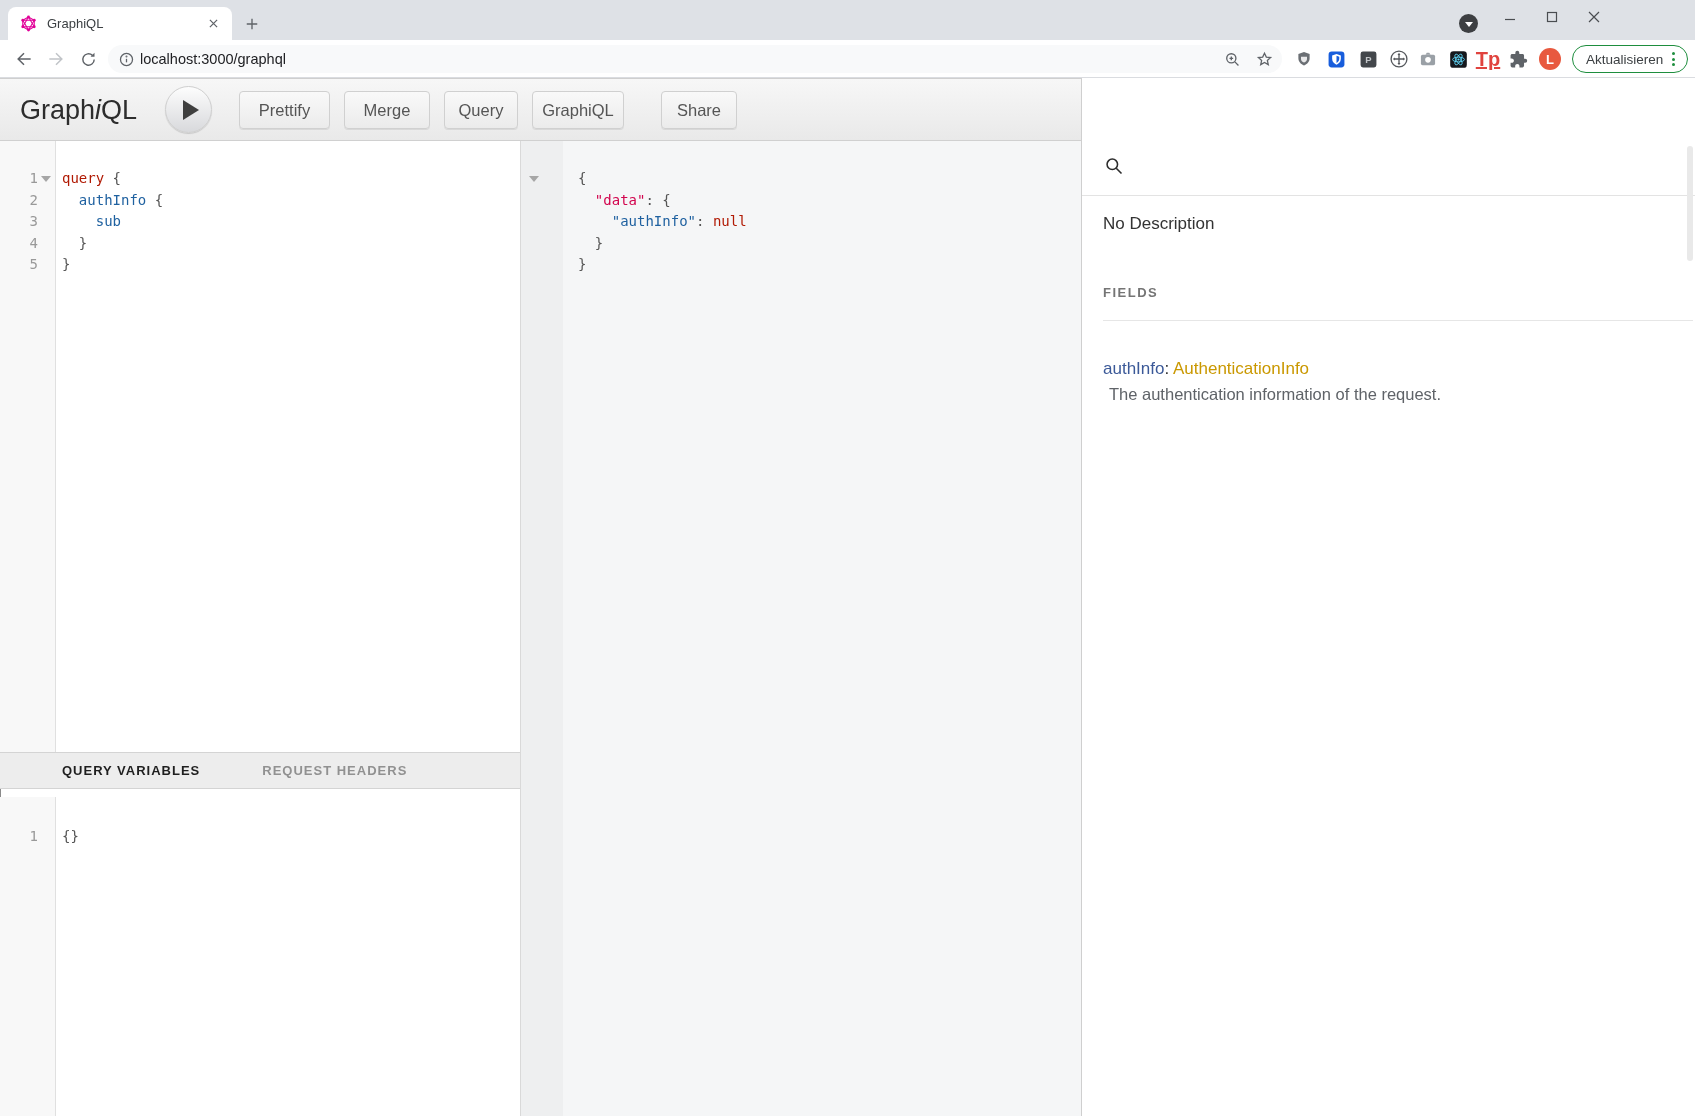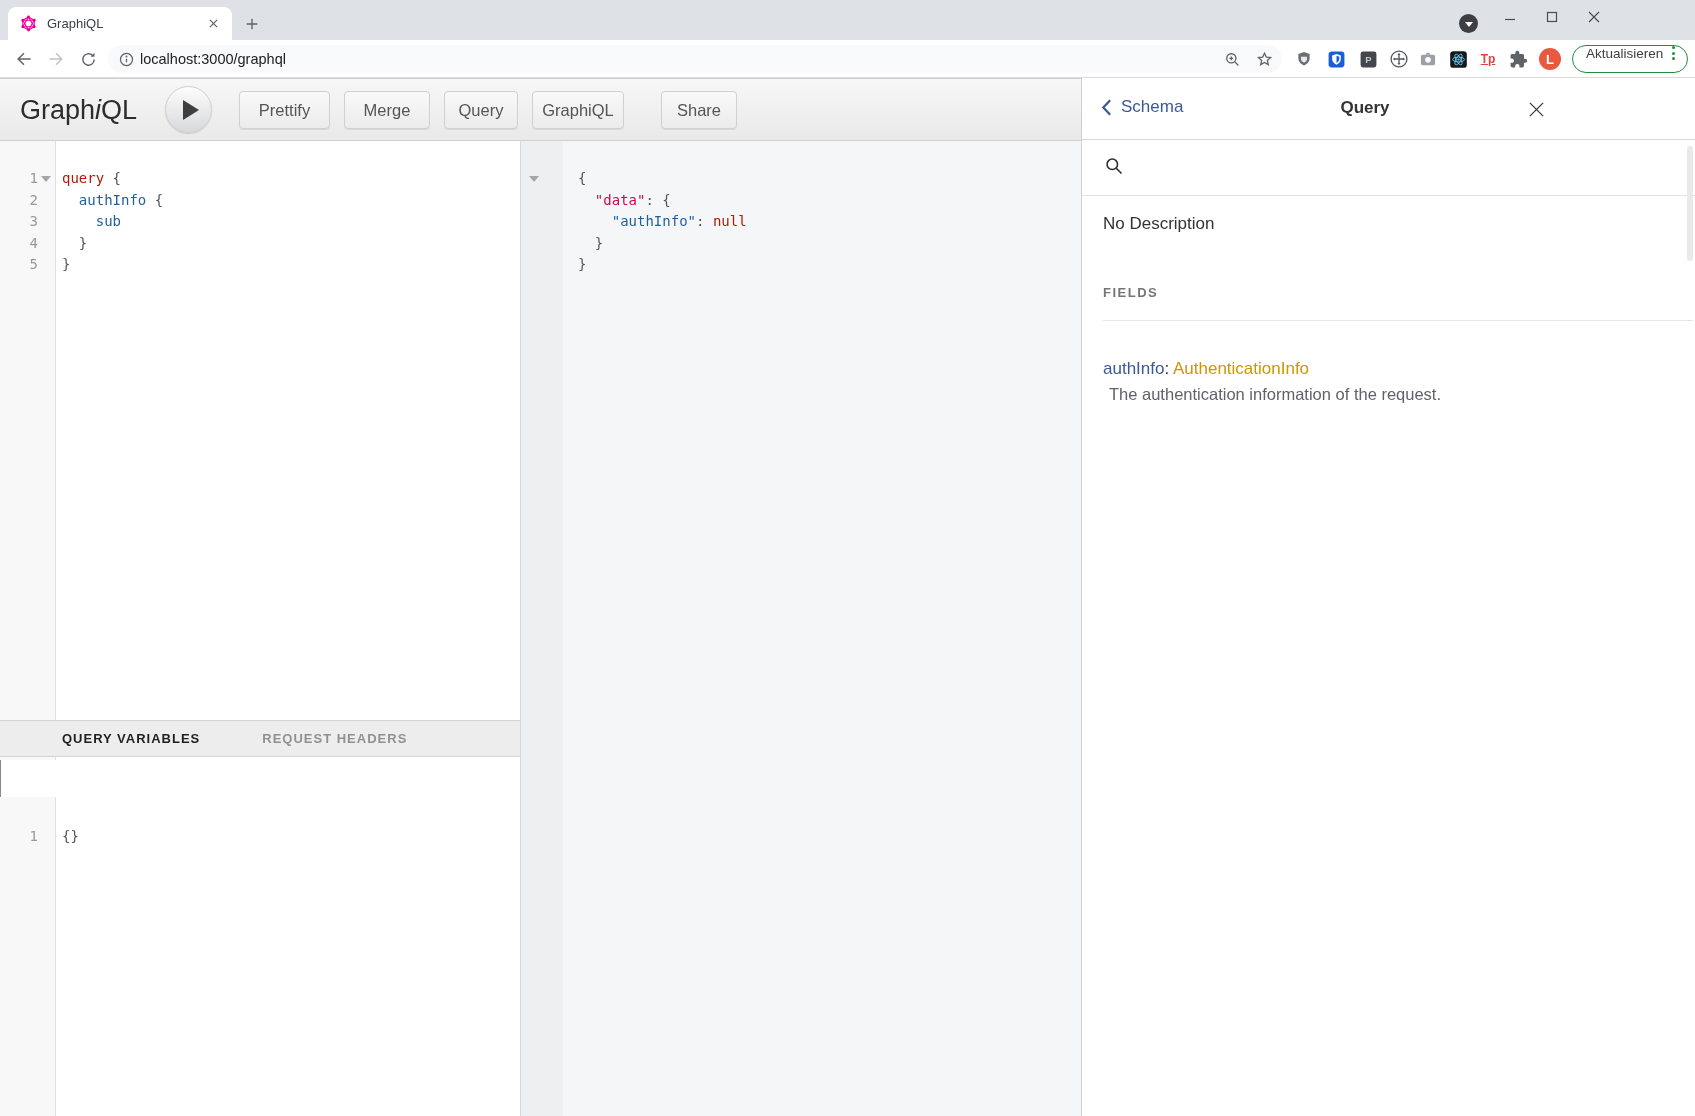--- a/index.html
+++ b/index.html
@@ -26,21 +26,21 @@
   
   .toolbar{position:absolute;left:0;top:40px;width:1695px;height:38px;background:#fff;
            border-bottom:1px solid #dadce0;box-sizing:border-box;}
   .navbtn{position:absolute;top:48px;width:22px;height:22px;display:flex;align-items:center;justify-content:center;}
   .omnibox{position:absolute;left:108px;top:45px;width:1174px;height:28px;border-radius:14px;background:#f8f9fa;}
   .url{position:absolute;left:140px;top:51px;font-size:14.5px;color:#202124;}
   .exticon{position:absolute;top:48px;width:22px;height:22px;display:flex;align-items:center;justify-content:center;}
   .avatar{position:absolute;left:1539px;top:48px;width:22px;height:22px;border-radius:50%;background:#e8593f;
           color:#fff;font-size:13px;font-weight:bold;display:flex;align-items:center;justify-content:center;}
   .update-pill{position:absolute;left:1572px;top:45px;height:28px;width:116px;border-radius:14px;
-               border:1px solid #1e8e3e;background:#fff;box-sizing:border-box;display:flex;align-items:flex-start;}
+               border:1px solid #1e8e3e;background:#fff;box-sizing:border-box;display:flex;align-items:center;}
   .update-label{font-size:13.5px;color:#3c4043;margin-left:13px;}
   .kebab{margin-left:9px;display:flex;flex-direction:column;gap:2.5px;}
   .kebab i{width:3px;height:3px;border-radius:50%;background:#1e8e3e;}
 
   
   .gql-topbar{position:absolute;left:0;top:78px;width:1081px;height:63px;box-sizing:border-box;
               background:linear-gradient(#f7f7f7,#e9e9e9);border-top:1px solid #cfcfcf;border-bottom:1px solid #d0d0d0;}
   .logo{position:absolute;left:20px;top:16px;font-size:27px;color:#2d2d2d;}
   .logo i{font-style:italic;}
   .exec-btn{position:absolute;left:165px;top:7px;width:47px;height:47px;border-radius:50%;
@@ -61,21 +61,21 @@
   .lnums div{height:21.5px;}
   .code{position:absolute;top:27px;}
   .fold{position:absolute;width:0;height:0;border-left:5px solid transparent;
         border-right:5px solid transparent;border-top:6px solid #a6a6a6;}
   .tk-kw{color:#B11A04;} .tk-prop{color:#1F61A0;} .tk-def{color:#D2054E;} .tk-pn{color:#555;}
 
   .result-pane{position:absolute;left:520px;top:141px;width:561px;height:975px;background:#f5f6f7;
                border-left:1px solid #d9d9d9;box-sizing:border-box;}
   .result-gutter{position:absolute;left:0;top:0;width:42px;height:100%;background:#eeeff0;}
 
-  .vars-titlebar{position:absolute;left:0;top:720px;width:520px;height:37px;background:#ededed;
+  .vars-titlebar{position:absolute;left:0;top:752px;width:520px;height:37px;background:#ededed;
                  border-top:1px solid #d4d4d4;border-bottom:1px solid #d4d4d4;box-sizing:border-box;
                  display:flex;align-items:center;}
   .vars-tab{font-size:13px;font-weight:bold;letter-spacing:1px;}
   .vars-tab.active{color:#1f1f1f;margin-left:62px;}
   .vars-tab.inactive{color:#919191;margin-left:62px;}
   .vars-pane{position:absolute;left:0;top:797px;width:520px;height:319px;background:#fff;}
 
   
   .doc-panel{position:absolute;left:1081px;top:78px;width:614px;height:1038px;background:#fff;
              border-left:1px solid #cfcfcf;box-sizing:border-box;}
@@ -225,21 +225,21 @@
     <rect x="1.5" y="1.5" width="21" height="21" rx="4" fill="#16181d"></rect>
     <g stroke="#61dafb" stroke-width="1.1" fill="none">
       <ellipse cx="12" cy="12" rx="7.5" ry="3"></ellipse>
       <ellipse cx="12" cy="12" rx="7.5" ry="3" transform="rotate(60 12 12)"></ellipse>
       <ellipse cx="12" cy="12" rx="7.5" ry="3" transform="rotate(-60 12 12)"></ellipse>
     </g>
     <circle cx="12" cy="12" r="1.4" fill="#61dafb"></circle>
   </svg>
 </div>
 <div class="exticon" style="left:1477px;">
-  <span style="font-size:12px;font-weight:bold;color:#e0433e;text-decoration:underline;">Tp</span>
+  <span style="font-size:20px;font-weight:bold;color:#e0433e;text-decoration:underline;">Tp</span>
 </div>
 <div class="exticon" style="left:1507px;">
   <svg width="19" height="19" viewBox="0 0 24 24" fill="#5f6368">
     <path d="M20.5 11H19V7c0-1.1-.9-2-2-2h-4V3.5a2.5 2.5 0 0 0-5 0V5H4c-1.1 0-2 .9-2 2v3.8h1.5c1.5 0 2.7 1.2 2.7 2.7S5 16.2 3.5 16.2H2V20c0 1.1.9 2 2 2h3.8v-1.5c0-1.5 1.2-2.7 2.7-2.7s2.7 1.2 2.7 2.7V22H17c1.1 0 2-.9 2-2v-4h1.5a2.5 2.5 0 0 0 0-5z"></path>
   </svg>
 </div>
 <div class="avatar">
     <span>L</span>
   </div>
 <div class="update-pill">
@@ -290,34 +290,20 @@
   <span class="vars-tab active">QUERY VARIABLES</span>
   <span class="vars-tab inactive">REQUEST HEADERS</span>
 </div>
 <div class="vars-pane">
   <div class="gutter"></div>
   <div class="lnums mono" style="top:29px;"><div>1</div></div>
   <div class="code mono" style="left:62px;top:29px;"><div><span class="tk-pn">{}</span></div></div>
 </div>
 
 <div class="doc-panel">
-  <div class="doc-header">
-    <div class="doc-back">
-      <svg width="11" height="19" viewBox="0 0 12 20">
-        <path d="M10 2L2.5 10 10 18" stroke="#3B5998" stroke-width="2.4" fill="none"></path>
-      </svg>
-      <span>Schema</span>
-    </div>
-    <div class="doc-title">Query</div>
-    <div class="doc-close">
-      <svg width="17" height="17" viewBox="0 0 18 18">
-        <path d="M2 2l14 14M16 2L2 16" stroke="#3c3c3c" stroke-width="1.4" fill="none"></path>
-      </svg>
-    </div>
-  </div>
   <div class="doc-search">
     <svg class="search-glyph" width="21" height="21" viewBox="0 0 24 24">
       <circle cx="9.5" cy="9.5" r="6" fill="none" stroke="#2c2c2c" stroke-width="1.8"></circle>
       <path d="M14 14l6 6" stroke="#2c2c2c" stroke-width="1.8"></path>
     </svg>
   </div>
   <div class="doc-scrollthumb"></div>
   <div class="doc-nodesc">No Description</div>
   <div class="doc-fields">FIELDS</div>
   <div class="doc-divider"></div>

